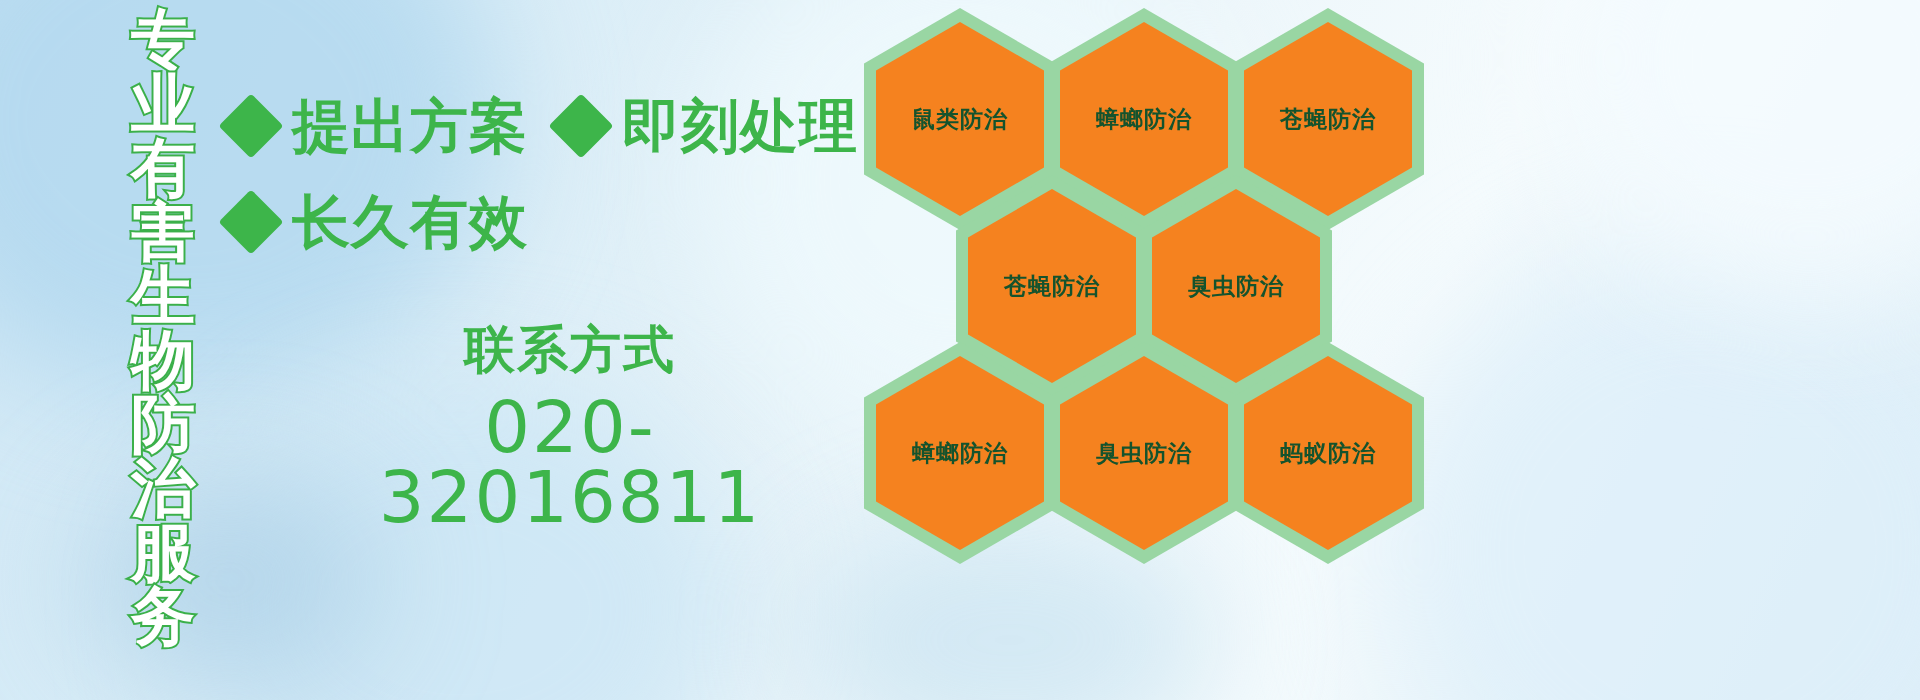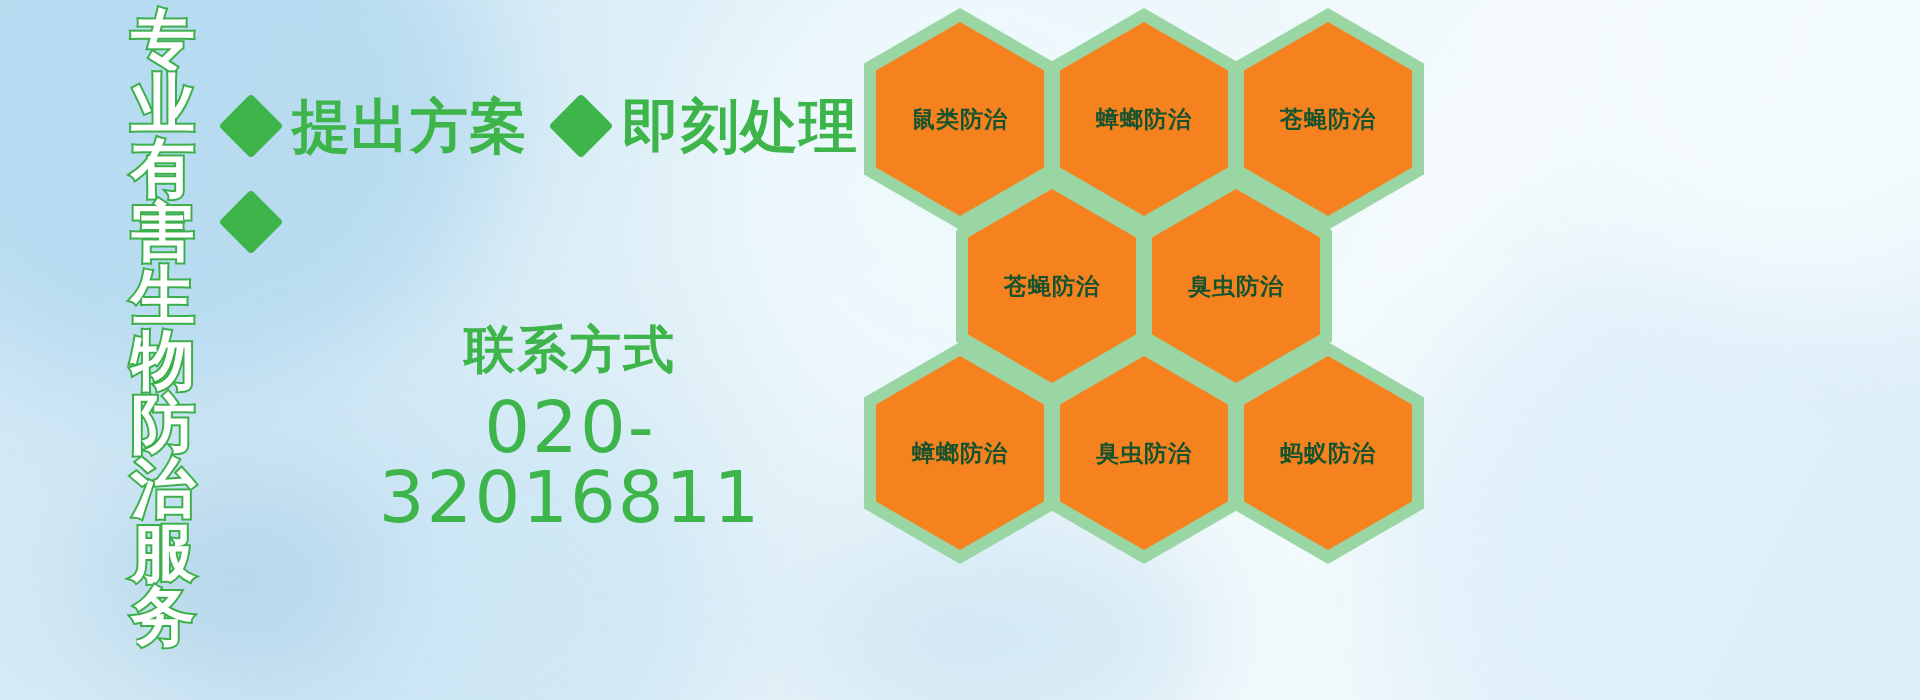--- a/index.html
+++ b/index.html
@@ -136,20 +136,21 @@
         <span class="feature-label">提出方案</span>
       </div>
       <div class="feature-item">
         <span class="diamond"></span>
         <span class="feature-label">即刻处理</span>
       </div>
     </div>
     <div class="feature-row">
       <div class="feature-item">
         <span class="diamond"></span>
+        <span class="feature-label">长久有效</span>
       </div>
     </div>
   </div>
 
   <div class="contact">
     <div class="contact-title">联系方式</div>
     <div class="contact-phone">020-32016811</div>
   </div>
 
   <div class="honeycomb">

